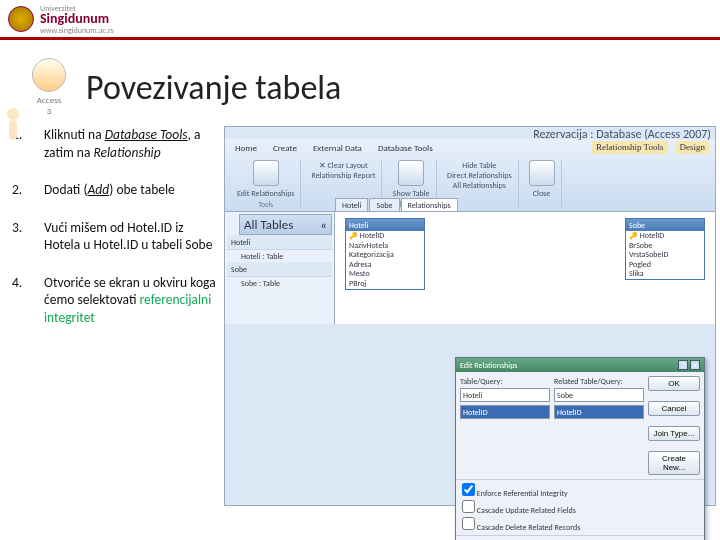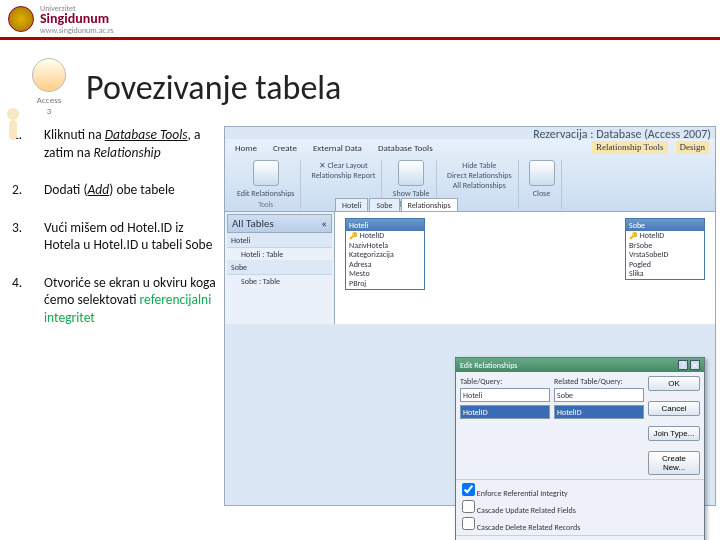--- a/index.html
+++ b/index.html
@@ -28,21 +28,21 @@
   .ribbon { background:linear-gradient(#e8f0fb,#cadcf0); border-bottom:1px solid #9ab; }
   .rtabs { display:flex; gap:8px; padding:2px 6px; font-size:9px;margin-top:12px; }
   .rtabs span { padding:1px 4px; }
   .rtabs .ctx { background:#f7e6b0;font-family:Liberation Serif, serif; }
   .rbody { display:flex; gap:4px; padding:4px 6px 2px; }
   .rgrp { border-right:1px solid #b7c8dd; padding:0 6px; text-align:center; font-size:8px; color:#456; }
   .rgrp .big { width:26px; height:26px; background:linear-gradient(#fff,#cde); border:1px solid #9ab; margin:0 auto 2px; border-radius:3px; }
   .rgrp .lbl { font-size:7px; color:#678; margin-top:2px; }
   .work { display:flex; height:112px; }
   .nav { width:110px; background:#eaf1fa; border-right:1px solid #9ab; padding:2px; }
-  .nav .hd { background:linear-gradient(#d0e0f3,#b8cde8); padding:2px 4px; font-size:11px; border:1px solid #9ab; display:flex; justify-content:space-between; }
+  .nav .hd { background:linear-gradient(#d0e0f3,#b8cde8); padding:2px 4px; font-size:13px; border:1px solid #9ab; display:flex; justify-content:space-between;margin-left:12px; }
   .nav .grp { font-size:8px; padding:2px 4px; background:#dce8f6; border-bottom:1px solid #c4d5ea; }
   .nav .itm { font-size:8px; padding:1px 4px 1px 14px; }
   .canvas { flex:1; background:#fff; position:relative; padding:4px; }
   .ctabs { position:absolute; top:-14px; left:0; display:flex; gap:1px; font-size:8px; }
   .ctabs span { background:#e6eefb; border:1px solid #9ab; border-bottom:none; padding:1px 6px; }
   .ctabs .act { background:#fff; }
   .tblbox { position:absolute; border:1px solid #47a; background:#fff; font-size:8px; width:80px; }
   .tblbox .th { background:linear-gradient(#6a99d0,#4a7ab5); color:#fff; padding:1px 3px; font-size:8px; }
   .tblbox .fld { padding:0 3px; line-height:1.2; }
   .tblbox .pk::before { content:"🔑"; font-size:7px; margin-right:2px; }

